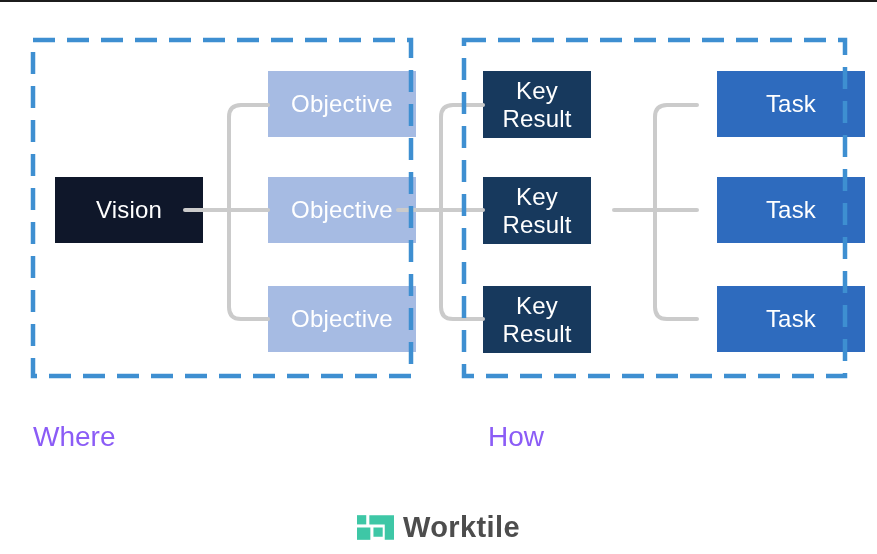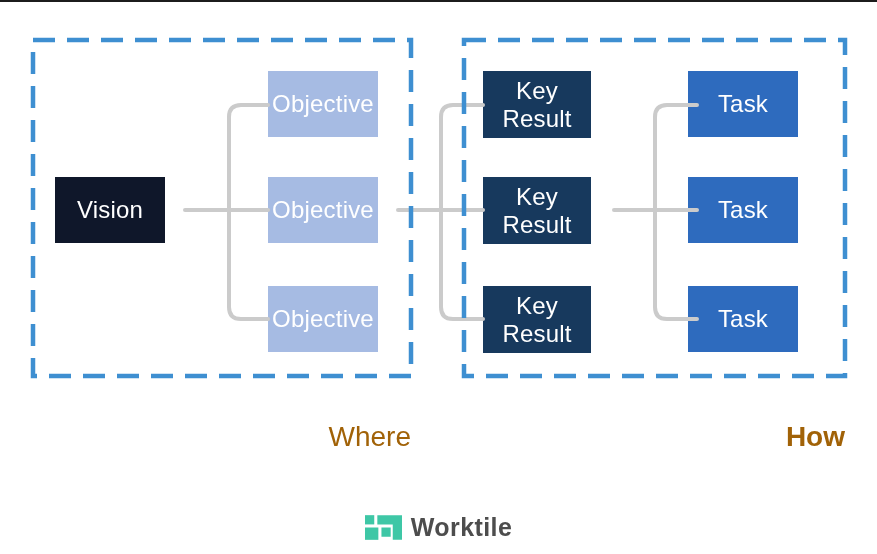--- a/index.html
+++ b/index.html
@@ -5,42 +5,42 @@
   html,body { margin:0; padding:0; background:#fff; }
   .canvas {
     position:relative; width:877px; height:554px; background:#ffffff;
     font-family:"Liberation Sans", sans-serif; overflow:hidden;
     border-top:2px solid #1c1c1c; box-sizing:border-box;
   }
   .diagram-svg { position:absolute; left:0; top:0; z-index:3; }
   .node {
     position:absolute; z-index:2; display:flex; align-items:center; justify-content:center;
     color:#ffffff; font-size:24px; font-weight:400; letter-spacing:0.2px;
-    width:110px; height:66px; text-align:center;
+    width:148px; height:66px; text-align:center;
   }
   .node.kr { width:108px; height:67px; }
   .row1 { top:69px; }
   .row2 { top:175px; }
   .row3 { top:284px; }
   .col-vision { left:55px; top:175px; }
   .col-objective { left:268px; }
   .col-kr { left:483px; }
-  .col-task { left:688px; }
+  .col-task { left:717px; }
   .group-label {
-    position:absolute; z-index:2; top:419px; font-size:28px; color:#a16207;
-    text-align:right; font-weight:400;
+    position:absolute; z-index:2; top:419px; font-size:28px; color:#8b5cf6;
+    text-align:left; font-weight:400;
   }
   .group-label.left { left:33px; width:378px; }
-  .group-label.right { left:464px; width:381px;font-weight:bold; }
+  .group-label.right { left:488px; width:381px; }
   .footer {
     position:absolute; z-index:2; left:0; right:0; top:507px; height:36px;
     display:flex; align-items:center; justify-content:center; gap:9px;
   }
   .brand-text {
-    font-size:25px; font-weight:600; color:#4d4d4d; letter-spacing:0.4px;
+    font-size:29px; font-weight:600; color:#4d4d4d; letter-spacing:0.4px;
   }
 </style>
 </head>
 <body>
 
 <div class="canvas">
 
   <svg class="diagram-svg" width="877" height="554" viewBox="0 0 877 554">
 
     <g fill="none" stroke-width="4" stroke-linecap="round" stroke="#CBCBCB">

